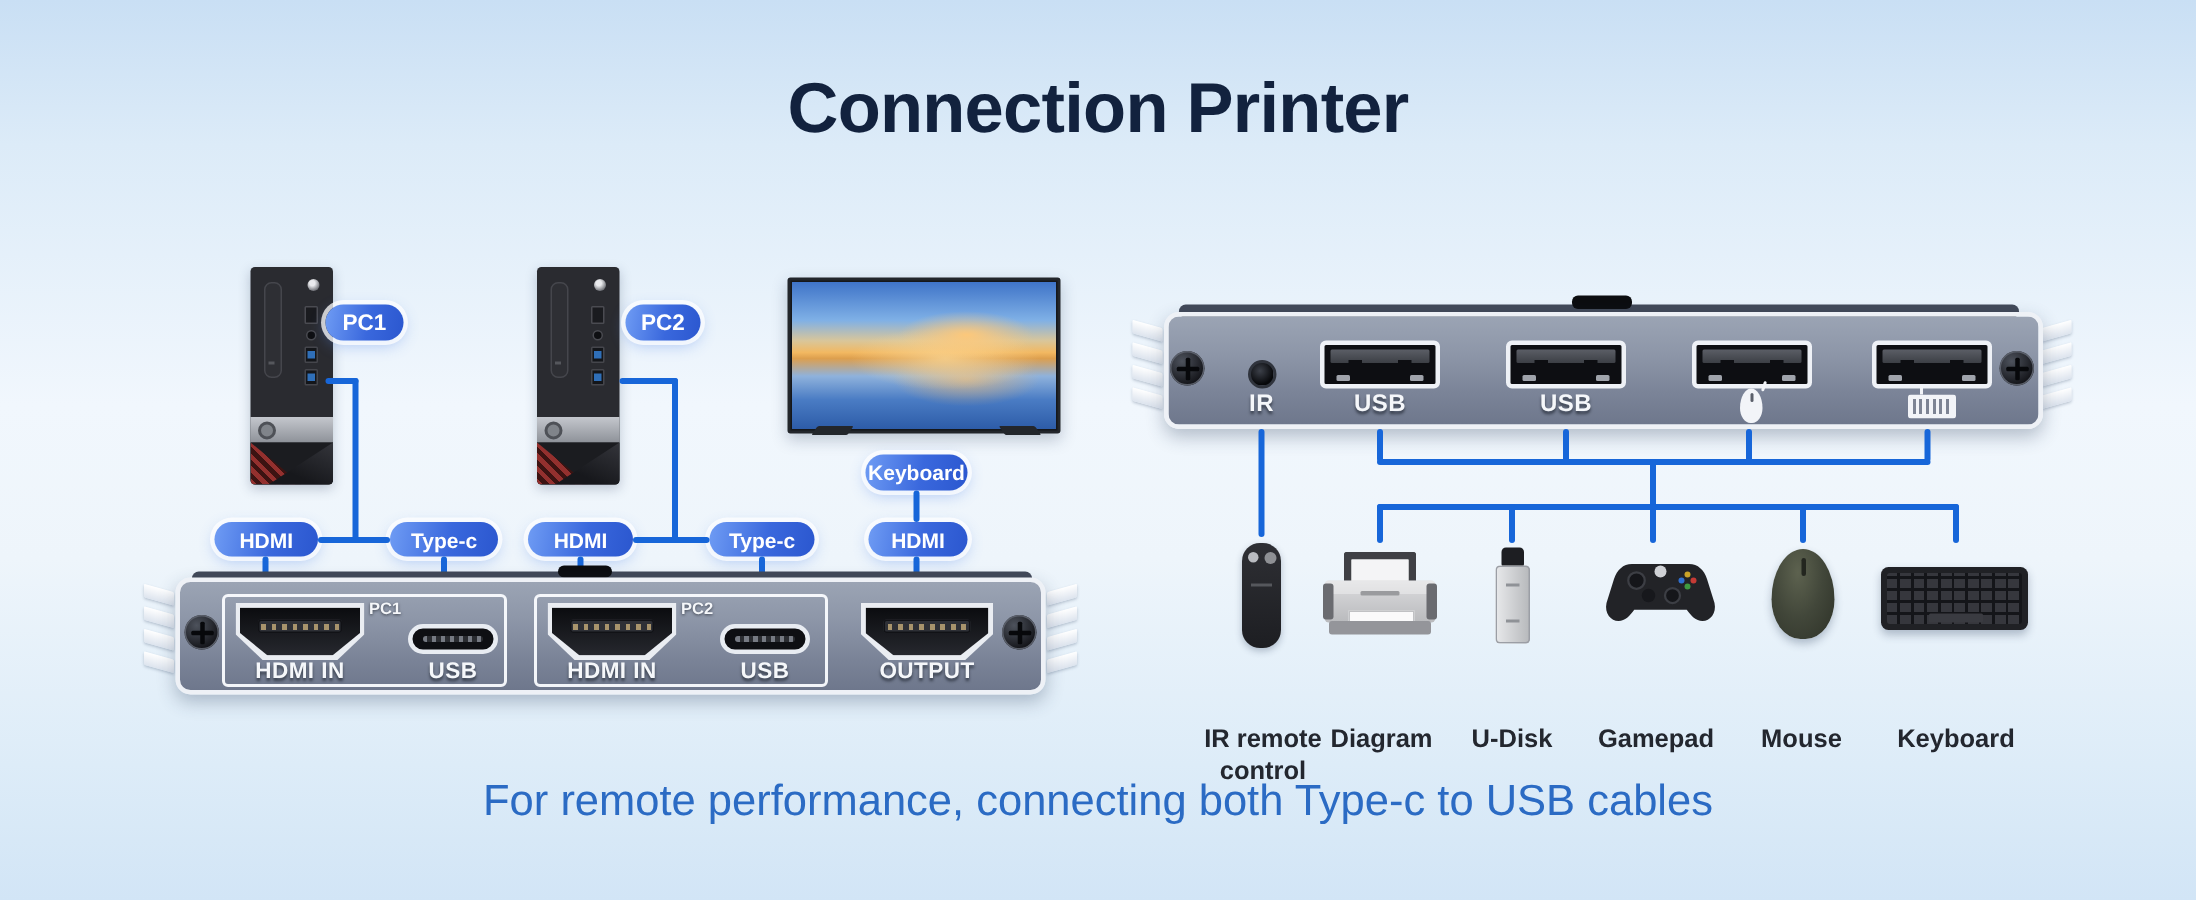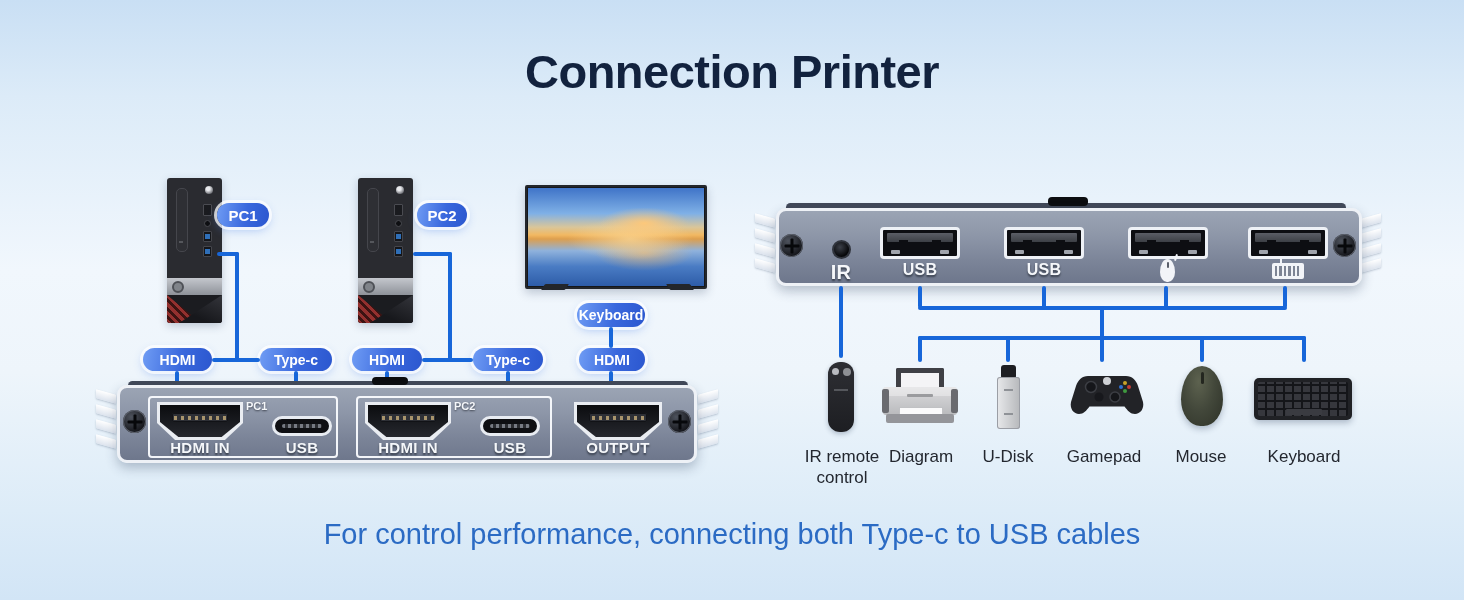--- a/index.html
+++ b/index.html
@@ -106,22 +106,22 @@
   .glyph-mouse{position:absolute;width:15px;height:23px;background:#f2f4f8;
     border-radius:50% 50% 46% 46%/56% 56% 44% 44%;}
   .glyph-mouse::before{content:"";position:absolute;left:50%;top:3px;width:2px;height:6px;margin-left:-1px;background:#5a5f6a;border-radius:1px;}
   .glyph-mouse::after{content:"";position:absolute;right:-2px;top:-5px;width:2px;height:7px;background:#f2f4f8;border-radius:1px;transform:rotate(18deg);}
   .glyph-kbd{position:absolute;width:32px;height:16px;background:#f2f4f8;border-radius:2px;
     background-image:repeating-linear-gradient(90deg,#7d8494 0 2px,transparent 2px 4.5px);
     background-size:calc(100% - 6px) calc(100% - 6px);background-position:3px 3px;background-repeat:no-repeat;}
   .glyph-kbd::before{content:"";position:absolute;left:8px;top:-6px;width:2px;height:6px;background:#f2f4f8;}
 
   
-  .devlabel{position:absolute;transform:translateX(-50%);font-size:17px;font-weight:normal;
-    color:#23272f;text-align:center;line-height:1.25;}
+  .devlabel{position:absolute;transform:translateX(-50%);font-size:17px;font-weight:bold;
+    color:#23272f;text-align:center;line-height:1.25;margin-top:36px;}
 
   .remote{position:absolute;width:26px;height:70px;border-radius:12px;
     background:linear-gradient(180deg,#2e2f34,#1d1e22);box-shadow:0 2px 5px rgba(40,60,90,.3);}
   .remote .b1{position:absolute;left:4px;top:6px;width:7px;height:7px;border-radius:50%;background:#b9bbc0;}
   .remote .b2{position:absolute;right:3px;top:6px;width:8px;height:8px;border-radius:50%;background:#8e9094;}
   .remote .txt{position:absolute;left:6px;top:27px;width:14px;height:2px;background:#55575c;}
 
   .printer{position:absolute;width:74px;height:55px;}
   .printer .handle{position:absolute;left:13px;top:0;width:48px;height:24px;box-sizing:border-box;
     border:5px solid #3f4045;border-bottom:none;background:#f4f4f6;border-radius:2px 2px 0 0;}
@@ -287,21 +287,21 @@
     <div class="fin"></div>
       <div class="fin"></div>
       <div class="fin"></div>
       <div class="fin"></div>
   </div>
   <div class="dev-body" style="left:776px;top:208px;width:580px;height:72px;"></div>
   <div class="screw" style="left:780px;top:234px;"></div>
   <div class="screw" style="left:1333px;top:234px;"></div>
 
   <div class="ir-hole" style="left:832px;top:240px;"></div>
-  <div class="portlabel" style="left:827px;top:261px;width:28px;font-size:20px;">IR</div>
+  <div class="portlabel" style="left:827px;top:261px;width:28px;font-size:16px;">IR</div>
 
   <div class="usba" style="left:880px;top:227px;">
     <div class="tongue"></div>
       <div class="n1"></div>
       <div class="n2"></div>
       <div class="f1"></div>
       <div class="f2"></div>
   </div>
   <div class="portlabel" style="left:890px;top:261px;width:60px;font-size:16px;">USB</div>
 
@@ -382,14 +382,14 @@
       <div class="keys"></div>
     </div>
 
   <div class="devlabel" style="left:842px;top:446px;width:96px;">IR remote control</div>
   <div class="devlabel" style="left:921px;top:446px;width:110px;">Diagram</div>
   <div class="devlabel" style="left:1008px;top:446px;width:110px;">U-Disk</div>
   <div class="devlabel" style="left:1104px;top:446px;width:120px;text-align:center;">Gamepad</div>
   <div class="devlabel" style="left:1201px;top:446px;width:100px;text-align:center;">Mouse</div>
   <div class="devlabel" style="left:1304px;top:446px;width:120px;">Keyboard</div>
 
-  <div class="caption">For control performance, connecting both Type-c to USB cables</div>
+  <div class="caption">For remote performance, connecting both Type-c to USB cables</div>
 </div>
 
 </body></html>

